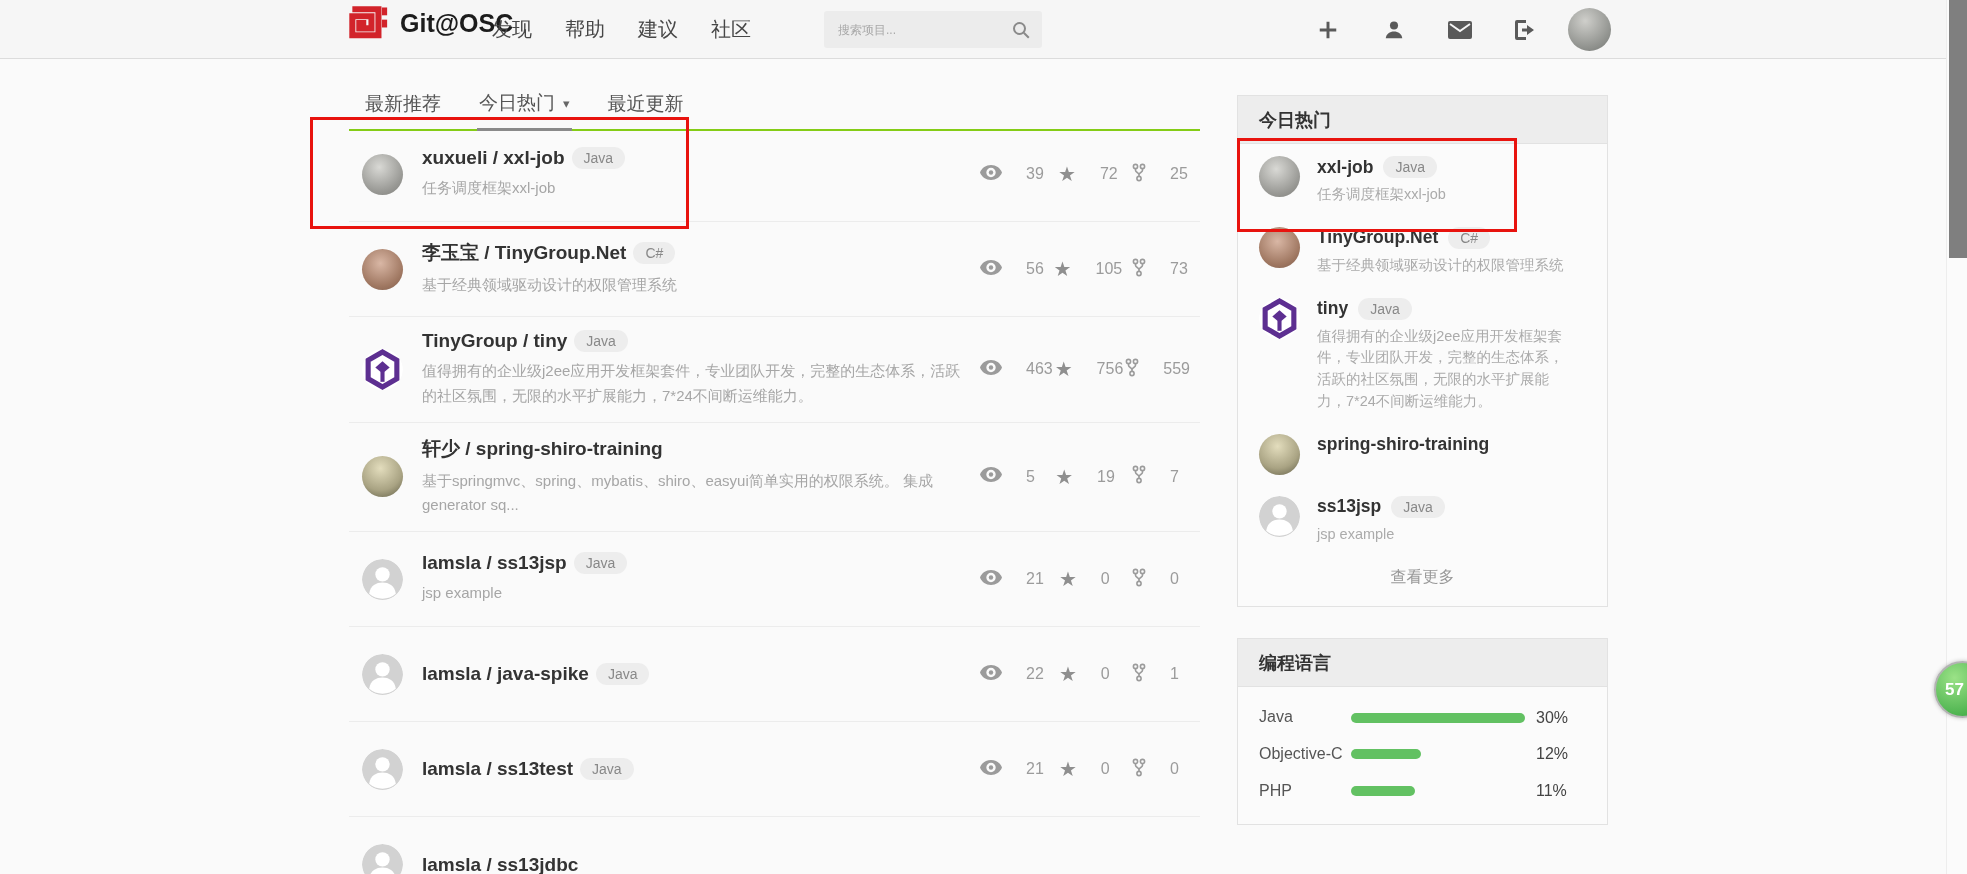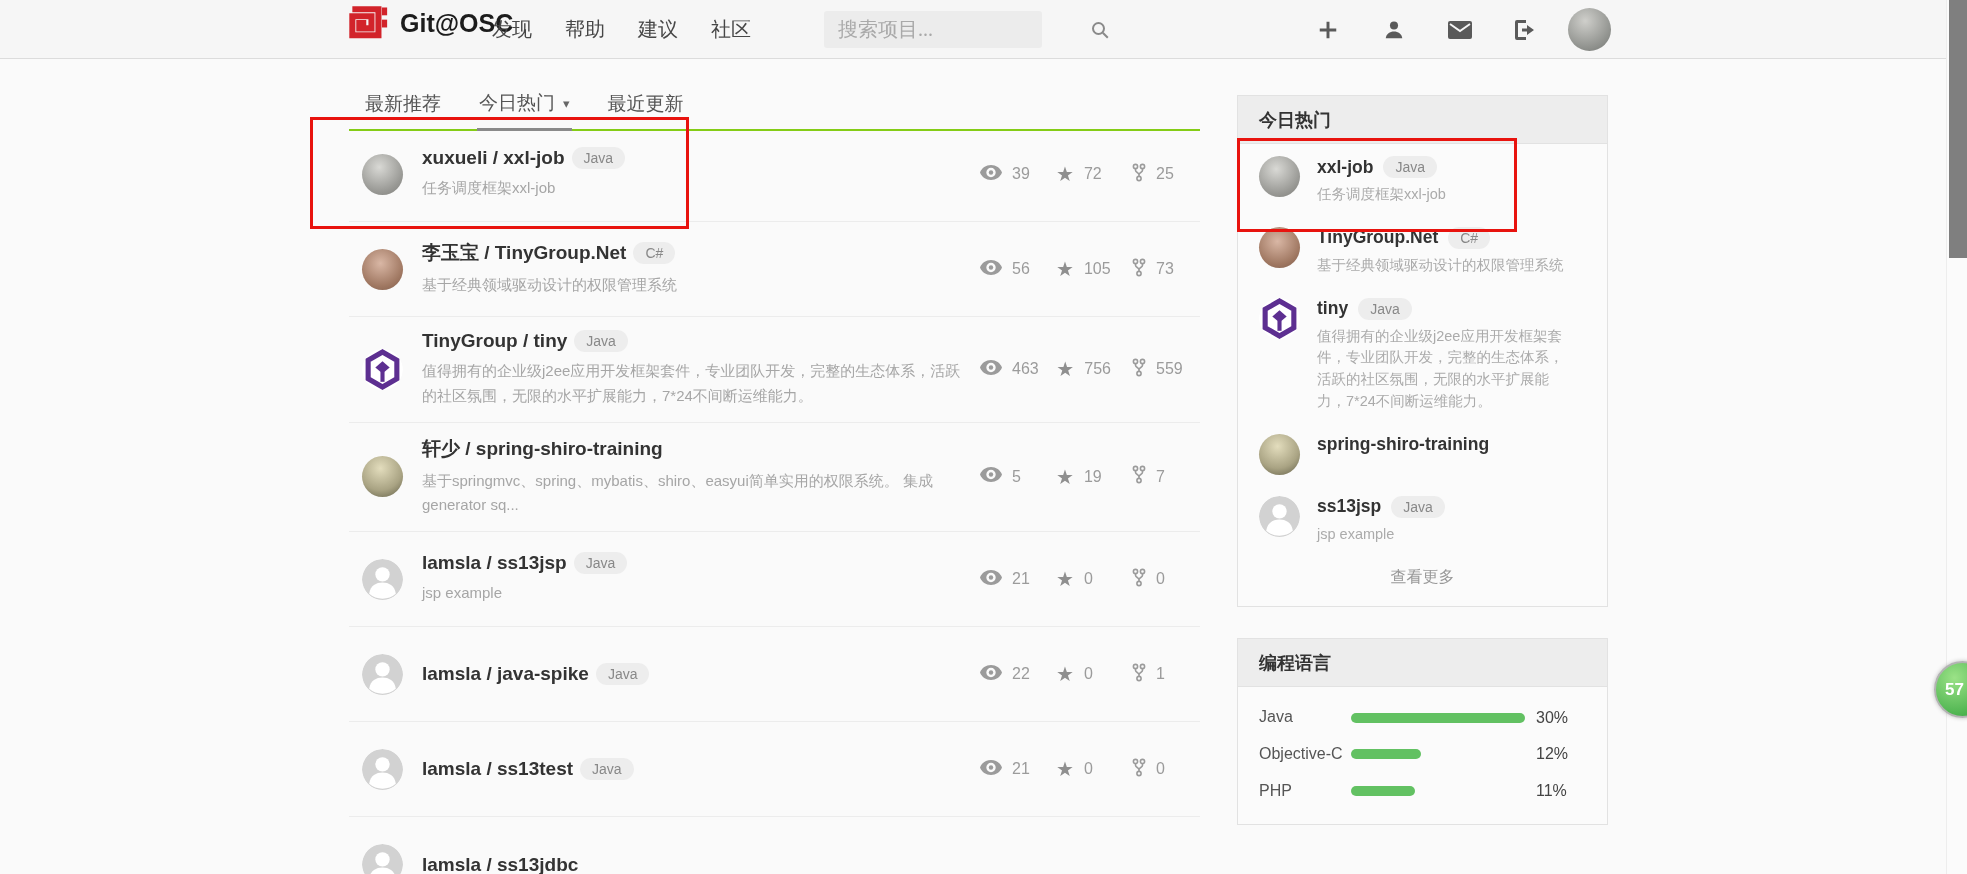--- a/index.html
+++ b/index.html
@@ -9,21 +9,21 @@
   .navbar { position:absolute; top:0; left:0; width:1967px; height:59px;
     background:#f6f6f6; border-bottom:1px solid #dcdcdc; }
   .brand-wrap { position:absolute; left:348px; top:0; height:47px; display:flex; align-items:center; }
   .brand-logo { width:40px; height:40px; position:relative; }
   .brand-text { margin-left:12px; font-size:25px; font-weight:bold; color:#1c1c1c; }
   .nav-links { position:absolute; left:490px; top:0; height:59px; display:flex; align-items:center; gap:29px; }
   .nav-link { font-size:20px; color:#474747; cursor:pointer; padding:4px 2px; }
   .search-box { position:absolute; left:824px; top:11px; width:218px; height:37px;
     background:#ececec; border-radius:3px; display:flex; align-items:center; }
   .search-input { flex:1; border:none; outline:none; background:transparent;
-    padding:0 8px 0 14px; font-size:20px; color:#4c1d95; font-family:Liberation Serif, serif; }
+    padding:0 8px 0 14px; font-size:12px; color:#4c1d95; font-family:Liberation Sans, sans-serif; }
   .search-input::placeholder { color:#a9a9a9; }
   .search-icon-wrap { padding-right:12px; display:flex; align-items:center; }
   .nav-icons { position:absolute; left:1316px; top:0; height:59px; display:flex; align-items:center; gap:42px; }
   .nav-icon { width:24px; display:flex; justify-content:center; cursor:pointer; }
   .nav-avatar { position:absolute; left:1568px; top:8px; width:43px; height:43px; border-radius:50%;
     background:radial-gradient(circle at 40% 30%, #cfcfcb, #8e908c 70%, #717370); }
   
   .tabs { position:absolute; left:349px; top:90px; width:851px; display:flex;
     padding-left:14px; border-bottom:2px solid #84cc16; }
   .tab { font-size:19px; color:#555; padding:0 2px 12px 2px; margin-right:34px; cursor:pointer;
@@ -36,21 +36,21 @@
     border-bottom:1px solid #ececec; }
   .row:last-child { border-bottom:none; }
   .row-avatar { width:41px; height:41px; border-radius:50%; margin:0 19px 0 13px; flex:none; overflow:hidden; }
   .row-main { flex:1; min-width:0; }
   .row-title { font-size:19px; font-weight:bold; color:#333; display:flex; align-items:center; gap:7px; }
   .pill { background:#ededed; color:#888; font-size:14px; font-weight:normal;
     padding:3px 12px; border-radius:13px; white-space:nowrap; }
   .row-desc { margin-top:7px; font-size:15px; color:#a6a6a6; max-width:545px; line-height:1.65; }
   .row-stats { flex:none; width:210px; margin-right:10px; display:flex;
     justify-content:space-between; align-items:center; color:#9b9b9b; font-size:16px; }
-  .stat { display:flex; align-items:center; gap:10px; min-width:58px; }
+  .stat { display:flex; align-items:center; gap:24px; min-width:58px; }
   .star-glyph { font-size:20px; color:#8f8f8f; line-height:1; }
   
   .av-photo-gray  { background:radial-gradient(circle at 42% 32%, #d9d9d5, #9a9a96 65%, #7c7c78); }
   .av-photo-warm  { background:radial-gradient(circle at 45% 35%, #d9b7a5, #a07862 65%, #7c5a49); }
   .av-photo-olive { background:radial-gradient(circle at 45% 30%, #e3ddbd, #a9a383 60%, #5f5c45); }
   .av-svg svg { display:block; width:100%; height:100%; }
   
   .sidebar { position:absolute; left:1237px; top:95px; width:371px; }
   .panel { border:1px solid #e2e2e2; background:#fbfbfb; }
   .panel-header { height:48px; display:flex; align-items:center; padding-left:21px;

